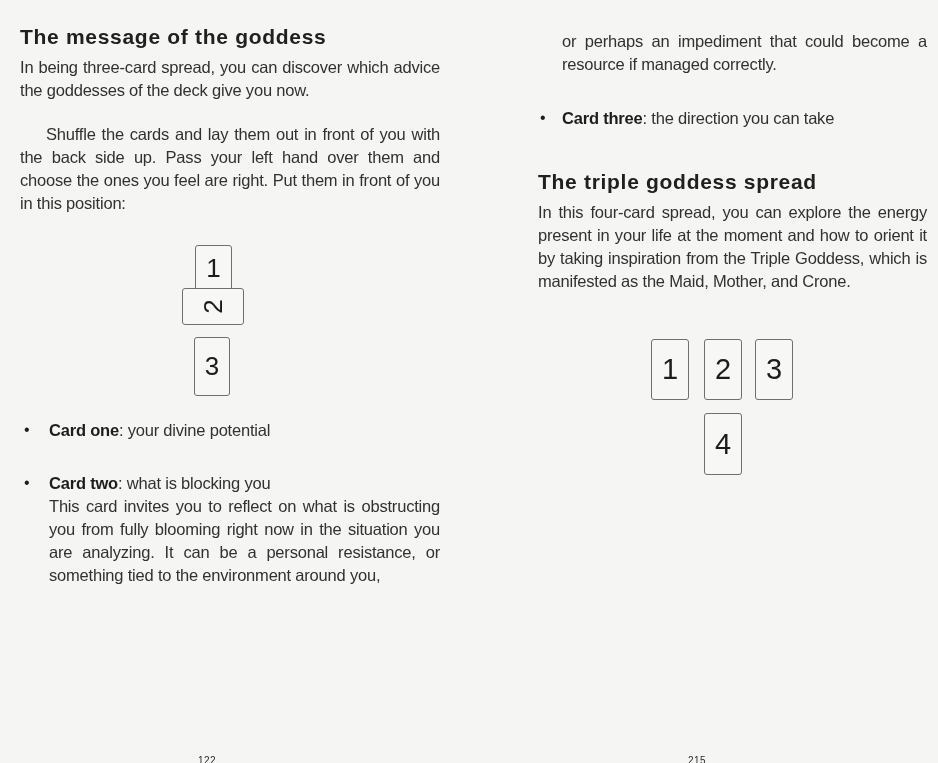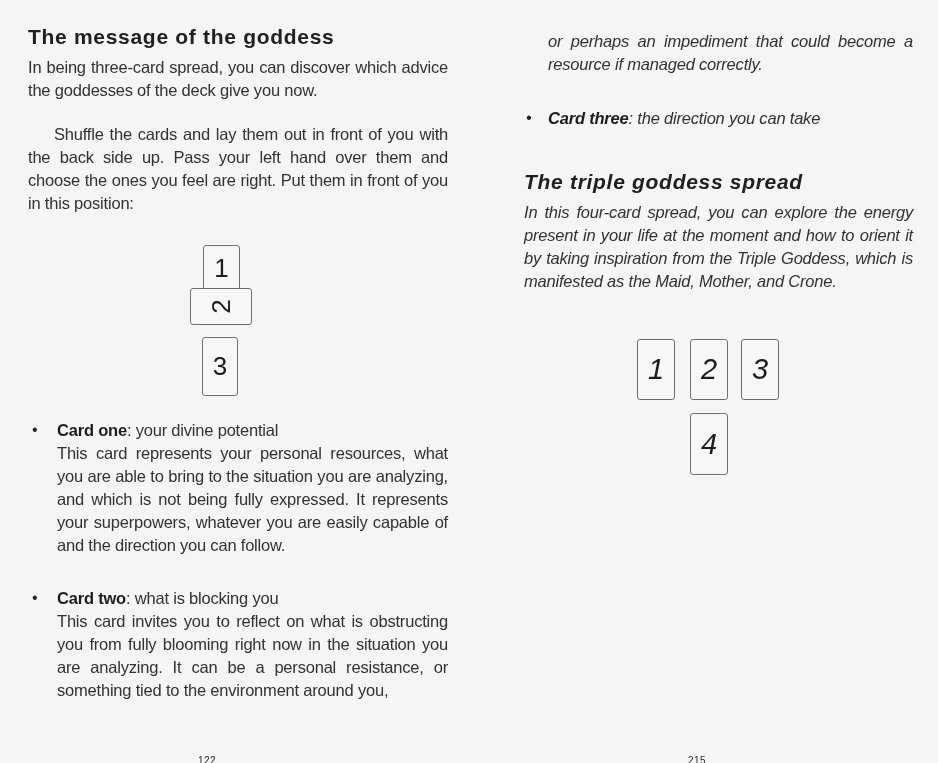--- a/index.html
+++ b/index.html
@@ -5,22 +5,22 @@
   * { margin:0; padding:0; box-sizing:border-box; }
   html,body { width:938px; height:763px; }
   body {
     position:relative;
     background:#f5f5f3;
     font-family:"Liberation Sans", sans-serif;
     color:#313131;
     overflow:hidden;
   }
   .col { position:absolute; top:0; }
-  .col-left  { left:28px;  width:420px; }
-  .col-right { left:524px; width:389px;font-style:italic; }
+  .col-left  { left:20px;  width:420px; }
+  .col-right { left:538px; width:389px; }
 
   .section-heading {
     font-size:21px;
     font-weight:bold;
     letter-spacing:0.7px;
     color:#202020;
     line-height:26px;
   }
   .body-text {
     font-size:16.5px;
@@ -115,21 +115,20 @@
       <span class="card-num rotated">2</span>
     </div>
     <div class="card l-card-3">
       <span class="card-num">3</span>
     </div>
   </div>
 
   <div class="bullet-item body-text mt-bullets-start">
     <span class="bullet-dot">•</span>
     <span class="bullet-title">Card one</span><span>: your divine potential</span>
-    <div>This card represents your personal resources, what you are able to bring to the situation you are analyzing, and which is not being fully expressed. It represents your superpowers, whatever you are easily capable of and the direction you can follow.</div>
   </div>
 
   <div class="bullet-item body-text">
     <span class="bullet-dot">•</span>
     <span class="bullet-title">Card two</span><span>: what is blocking you</span>
     <div>This card invites you to reflect on what is obstructing you from fully blooming right now in the situation you are analyzing. It can be a personal resistance, or something tied to the environment around you,</div>
   </div>
 
 </div>
 

